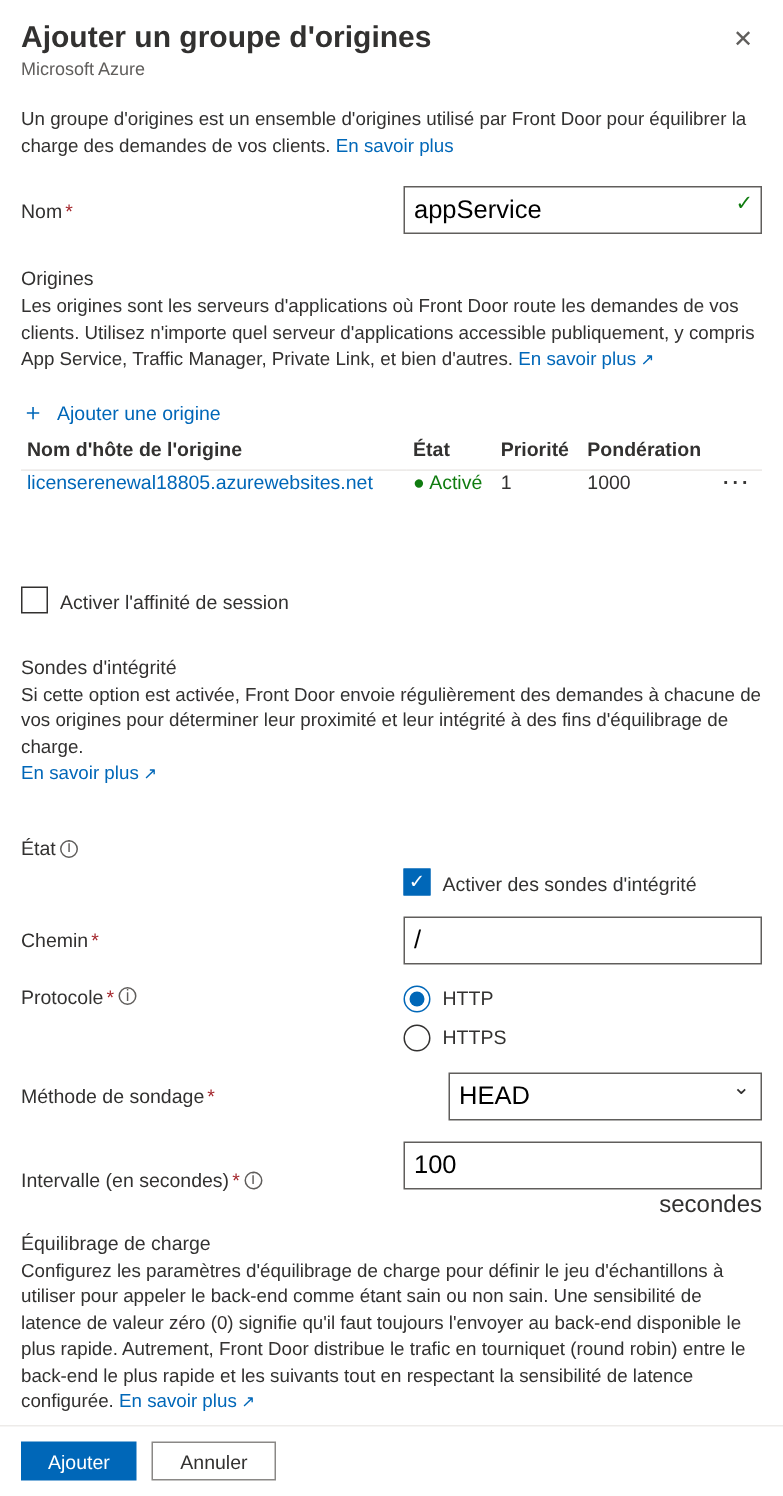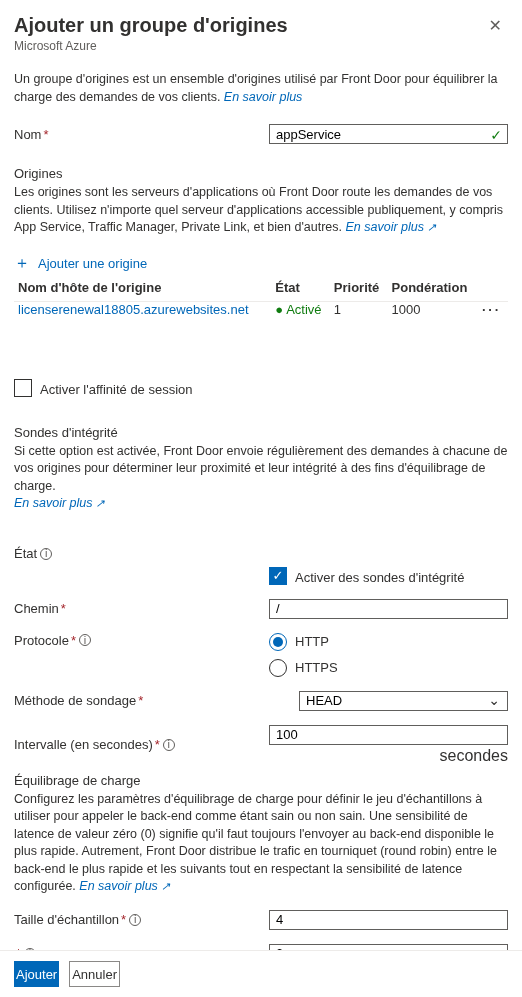--- a/index.html
+++ b/index.html
@@ -11,28 +11,28 @@
     height: 997px;
     background: #fff;
     position: relative;
     padding: 14px 14px 60px 14px;
   }
   .header { display:flex; justify-content:space-between; align-items:flex-start; }
   h1 { font-size: 20px; font-weight: 600; color:#323130; }
   .sub { font-size:12px; color:#605e5c; margin-top:2px; }
   .close { font-size:16px; color:#605e5c; cursor:pointer; padding:2px 6px; }
   .desc { margin-top:18px; font-size:12.5px; color:#323130; line-height:1.4; }
-  .link { color:#0067b8; cursor:pointer;font-style:italic; }
+  .link { color:#0067b8; cursor:pointer; }
   .link-ext::after { content:" \2197"; font-size:11px; }
   .req { color:#a4262c; margin-left:2px; }
   .row { display:flex; align-items:center; margin-top:18px; }
   .row .label { width:255px; font-size:13px; color:#323130; display:flex; align-items:center; }
   .row .control { flex:1; }
   input[type=text].text-input, select.select {
-    width:100%; height:20px; border:1px solid #605e5c; padding:0 6px; font-size:13px;
+    width:100%; height:32px; border:1px solid #605e5c; padding:0 6px; font-size:17px;
     font-family:inherit; background:#fff;
   }
   input.validated { border:1px solid #0067b8; padding-right:24px; }
   .input-wrap { position:relative; }
   .input-wrap .check { position:absolute; right:6px; top:3px; color:#107c10; font-size:14px; }
   .section-title { font-weight:400; font-size:13px; margin-top:22px; }
   .section-desc { font-size:12.5px; line-height:1.4; margin-top:3px; color:#323130; }
   .add-origin { display:flex; align-items:center; color:#0067b8; margin-top:16px; cursor:pointer; font-size:13px; }
   .add-origin .plus { font-size:16px; margin-right:8px; font-weight:400; }
   table { width:100%; border-collapse:collapse; font-size:13px; }
@@ -59,21 +59,21 @@
   .select-wrap::after { content:"\2304"; position:absolute; right:8px; top:1px; font-size:14px; color:#323130; pointer-events:none; }
   select.select { appearance:none; -webkit-appearance:none; padding-right:22px; }
   .unit { text-align:right; font-size:16px; color:#323130; margin-top:2px; }
   .info { font-size:11px; color:#605e5c; margin-left:3px; border:1px solid #605e5c;
           border-radius:50%; width:12px; height:12px; display:inline-flex;
           align-items:center; justify-content:center; line-height:1; }
   .footer {
     position:absolute; bottom:0; left:0; right:0; border-top:1px solid #edebe9;
     padding:10px 14px; display:flex; gap:10px; background:#fff;
   }
-  .btn { height:26px; padding:0 2px; font-size:13px; cursor:pointer; font-family:inherit; }
+  .btn { height:26px; padding:0 18px; font-size:13px; cursor:pointer; font-family:inherit; }
   .btn.primary { background:#0067b8; color:#fff; border:none; }
   .btn.secondary { background:#fff; color:#323130; border:1px solid #8a8886; }
   .mt-row { margin-top:14px; }
   .tight { margin-top:10px; }
 </style>
 </head>
 <body>
 
 <div class="header">
   <div>

